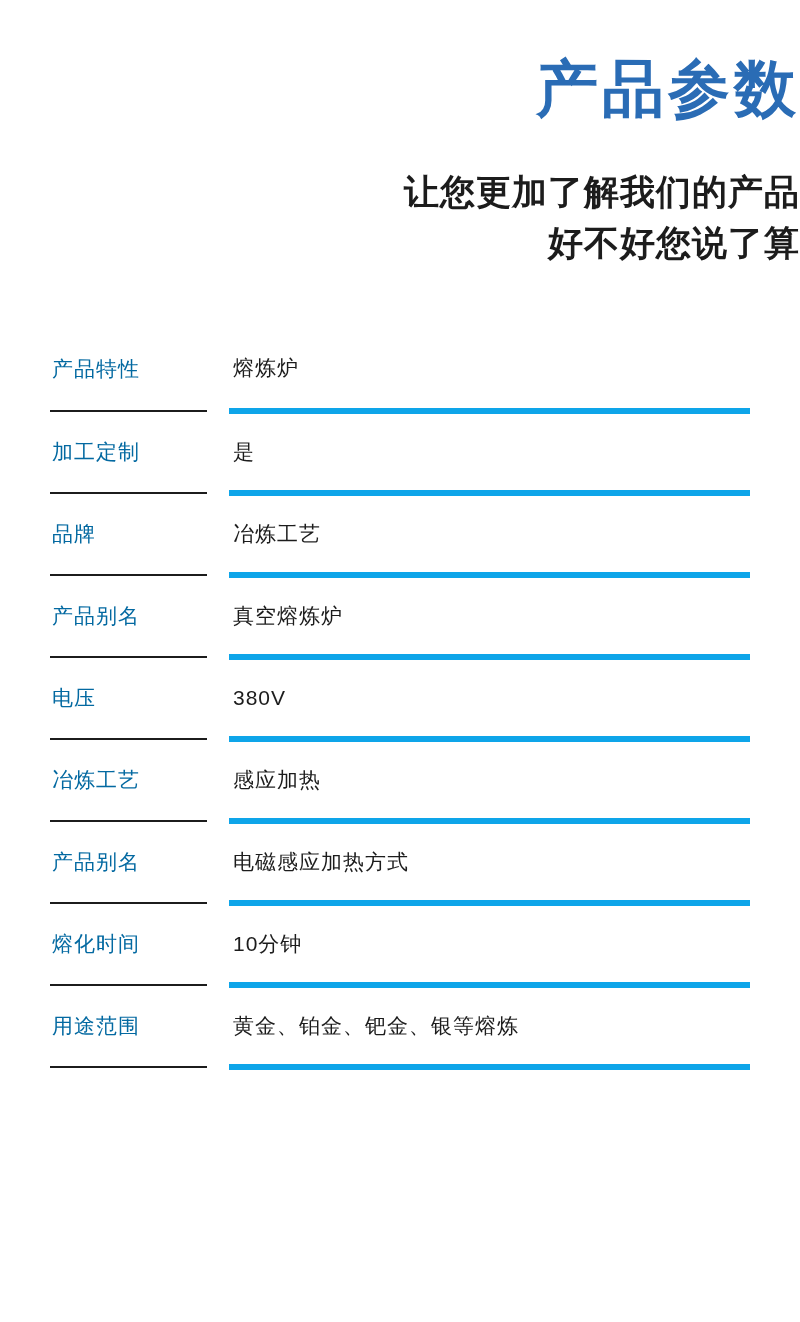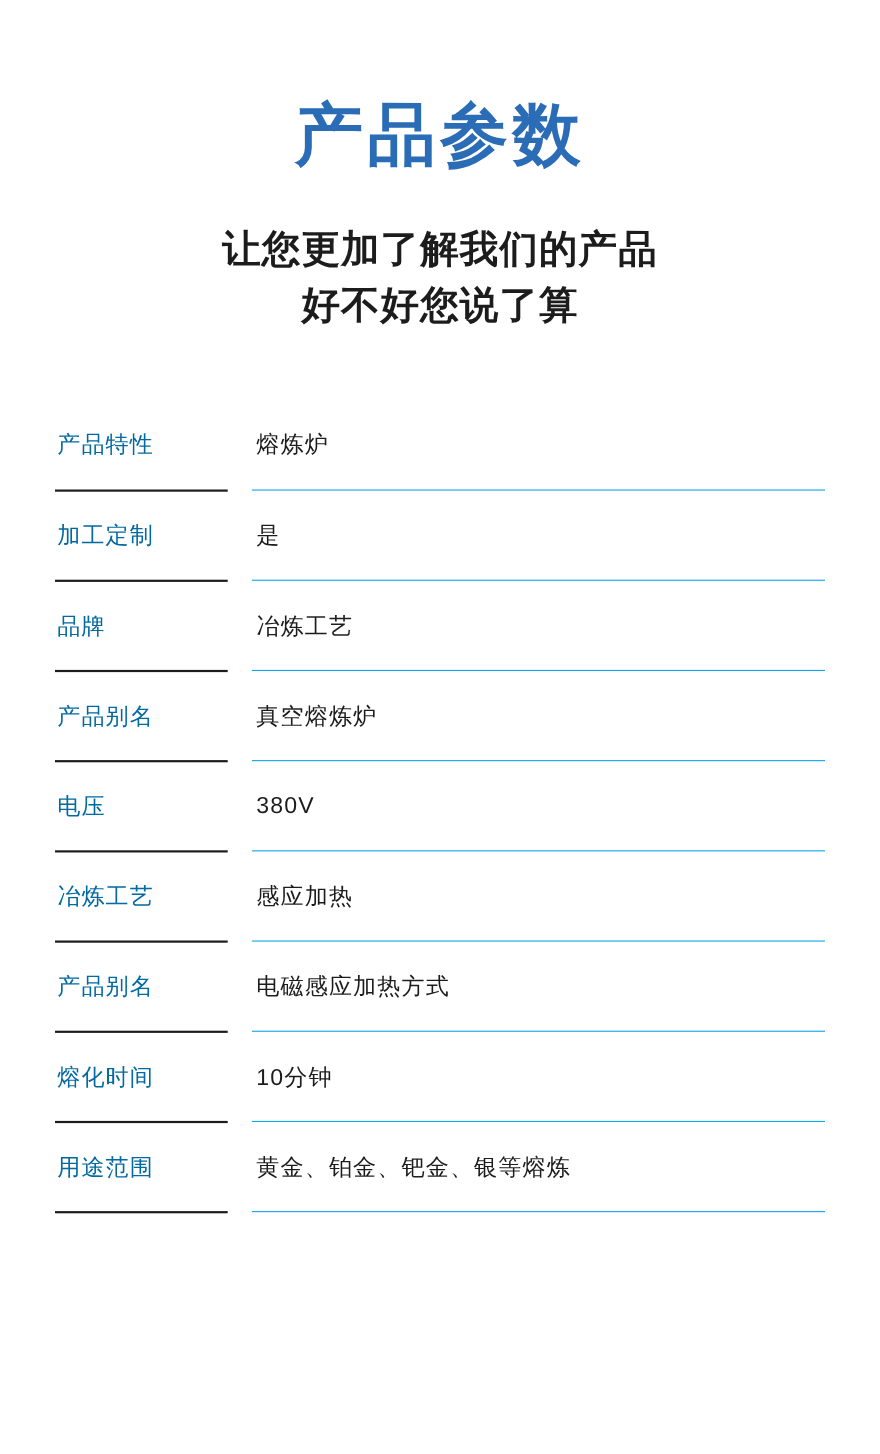--- a/index.html
+++ b/index.html
@@ -14,22 +14,22 @@
     color: #1a1a1a;
     overflow: hidden;
   }
   .page {
     width: 800px;
     height: 1322px;
     position: relative;
     box-sizing: border-box;
   }
   .header {
-    text-align: center;
-    padding-top: 91px;
+    text-align: right;
+    padding-top: 56px;
   }
   .main-title {
     font-size: 62px;
     font-weight: bold;
     color: #2a6cb5;
     letter-spacing: 4px;
     line-height: 1.05;
     margin: 0;
   }
   .subtitle {
@@ -63,21 +63,21 @@
   }
   .spec-gap {
     width: 20px;
     border-bottom: none;
   }
   .spec-value {
     font-size: 21px;
     color: #1c1c1c;
     vertical-align: middle;
     padding: 0 0 0 4px;
-    border-bottom: 1px solid #0ea5e9;
+    border-bottom: 6px solid #0ea5e9;
     letter-spacing: 1px;
   }
 </style>
 </head>
 <body>
 
 <div class="page">
 
   <div class="header">
     <h1 class="main-title">产品参数</h1>

